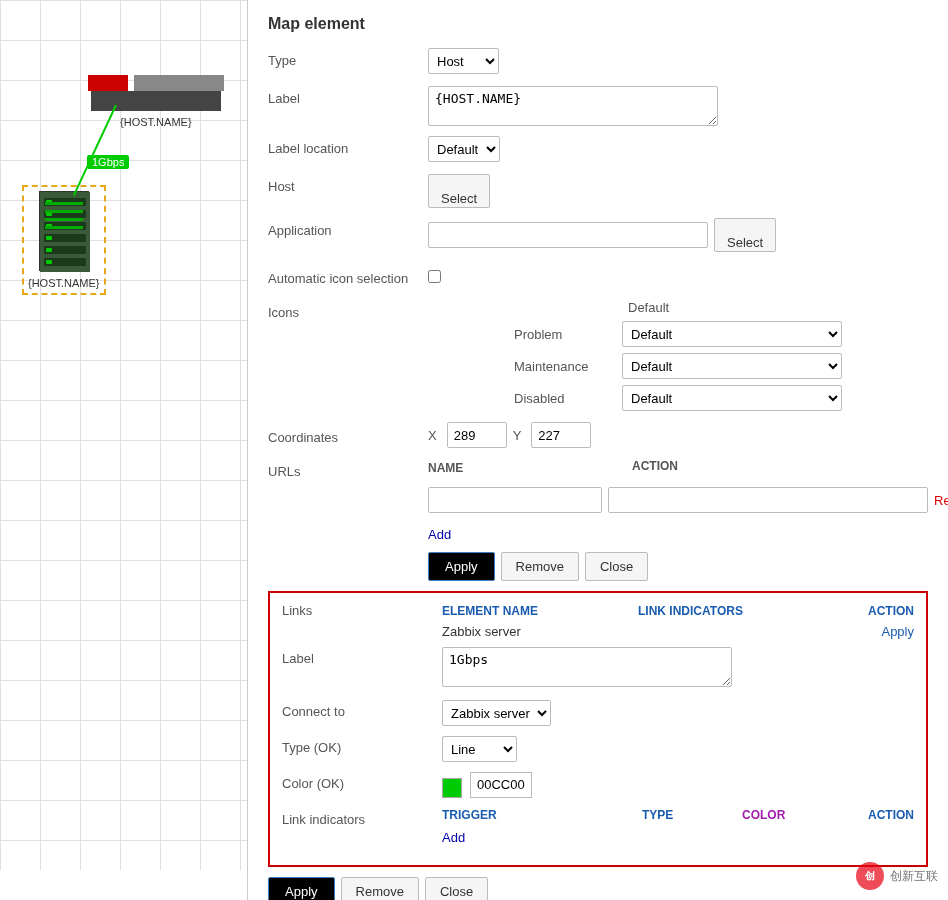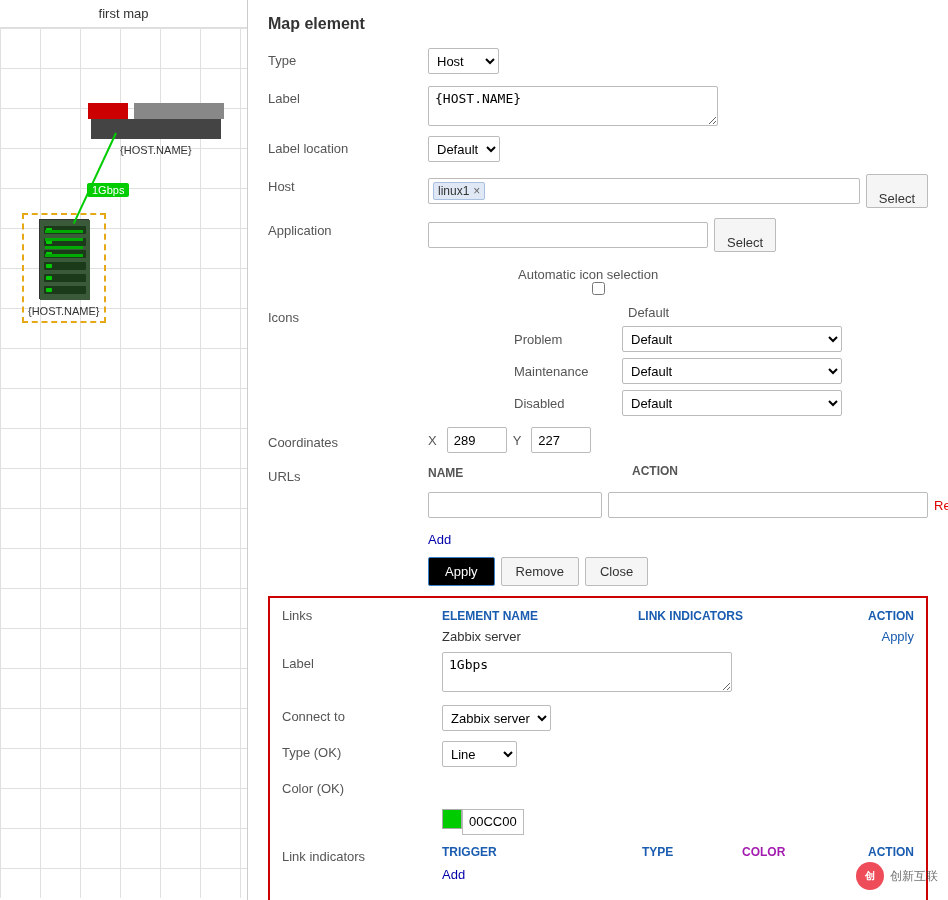--- a/index.html
+++ b/index.html
@@ -193,21 +193,20 @@
       border-radius: 2px;
       padding: 0 6px;
       display: flex;
       align-items: center;
       gap: 4px;
       flex-wrap: wrap;
     }
 
     .checkbox-row {
       align-items: center;
-      flex-direction: column;
     }
 
     .coords-row { align-items: center; }
     .coord-label { font-size: 13px; color: #555; margin-right: 4px; }
     .urls-header {
       display: flex;
       gap: 0;
       margin-bottom: 4px;
     }
     .url-col-name { width: 180px; font-size: 12px; color: #555; font-weight: bold; padding: 2px 0; }
@@ -335,21 +334,20 @@
       display: flex;
       align-items: center;
       gap: 8px;
     }
     .icon-row-label { width: 100px; font-size: 13px; color: #555; }
   </style>
 </head>
 <body>
 
 <div class="map-panel" data-name="map-panel">
-  <div class="map-title" data-name="map-title">first map</div>
   <div class="map-canvas" data-name="map-canvas">
     <div class="grid-lines" data-name="grid-lines"></div>
 
     <div class="map-element-host1" data-name="map-element-host1" style="position:absolute;top:75px;left:88px;">
       <div style="position:relative;display:inline-block;">
         <div style="width:40px;height:16px;background:#c00;display:inline-block;vertical-align:top;"></div>
         <div style="width:90px;height:16px;background:#888;display:inline-block;vertical-align:top;margin-left:2px;"></div>
         <br>
         <div style="width:130px;height:20px;background:#444;display:inline-block;"></div>
       </div>
@@ -415,26 +413,20 @@
         <option>Bottom</option>
         <option>Left</option>
         <option>Right</option>
       </select>
     </div>
   </div>
 
   <div class="form-row" data-name="host-row">
     <div class="form-label" data-name="host-label">Host</div>
     <div class="form-control" data-name="host-control">
-      <div class="host-input" data-name="host-input-container" style="width:280px;border:1px solid #bbb;padding:2px 4px;">
-        <span class="host-tag" data-name="host-tag">
-          <span data-name="host-tag-text">linux1</span>
-          <span class="remove" data-name="host-tag-remove">×</span>
-        </span>
-      </div>
       <button class="select-btn" data-name="host-select-button">Select</button>
     </div>
   </div>
 
   <div class="form-row" data-name="application-row">
     <div class="form-label" data-name="application-label">Application</div>
     <div class="form-control" data-name="application-control">
       <input type="text" data-name="application-input" style="width: 280px;">
       <button class="select-btn" data-name="application-select-button">Select</button>
     </div>
@@ -547,21 +539,21 @@
           <option>Line</option>
           <option>Bold</option>
           <option>Dotted</option>
           <option>Dashed</option>
         </select>
       </div>
     </div>
 
     <div class="link-form-row" data-name="color-ok-row">
       <div class="link-form-label" data-name="color-ok-label">Color (OK)</div>
-      <div data-name="color-ok-control" style="display:flex;align-items:flex-start;gap:0;margin-top:32px;">
+      <div data-name="color-ok-control" style="display:flex;align-items:flex-end;gap:8px;">
         <span class="color-swatch" data-name="color-ok-swatch"></span>
         <span class="color-value" data-name="color-ok-value">00CC00</span>
       </div>
     </div>
 
     <div class="link-form-row" data-name="link-indicators-row" style="align-items:flex-start;">
       <div class="link-form-label" data-name="link-indicators-label">Link indicators</div>
       <div data-name="link-indicators-control" style="flex:1;">
         <div class="indicators-header" data-name="indicators-header" style="display:flex;margin-bottom:4px;">
           <span class="ind-col-trigger" data-name="ind-trigger-col">TRIGGER</span>

